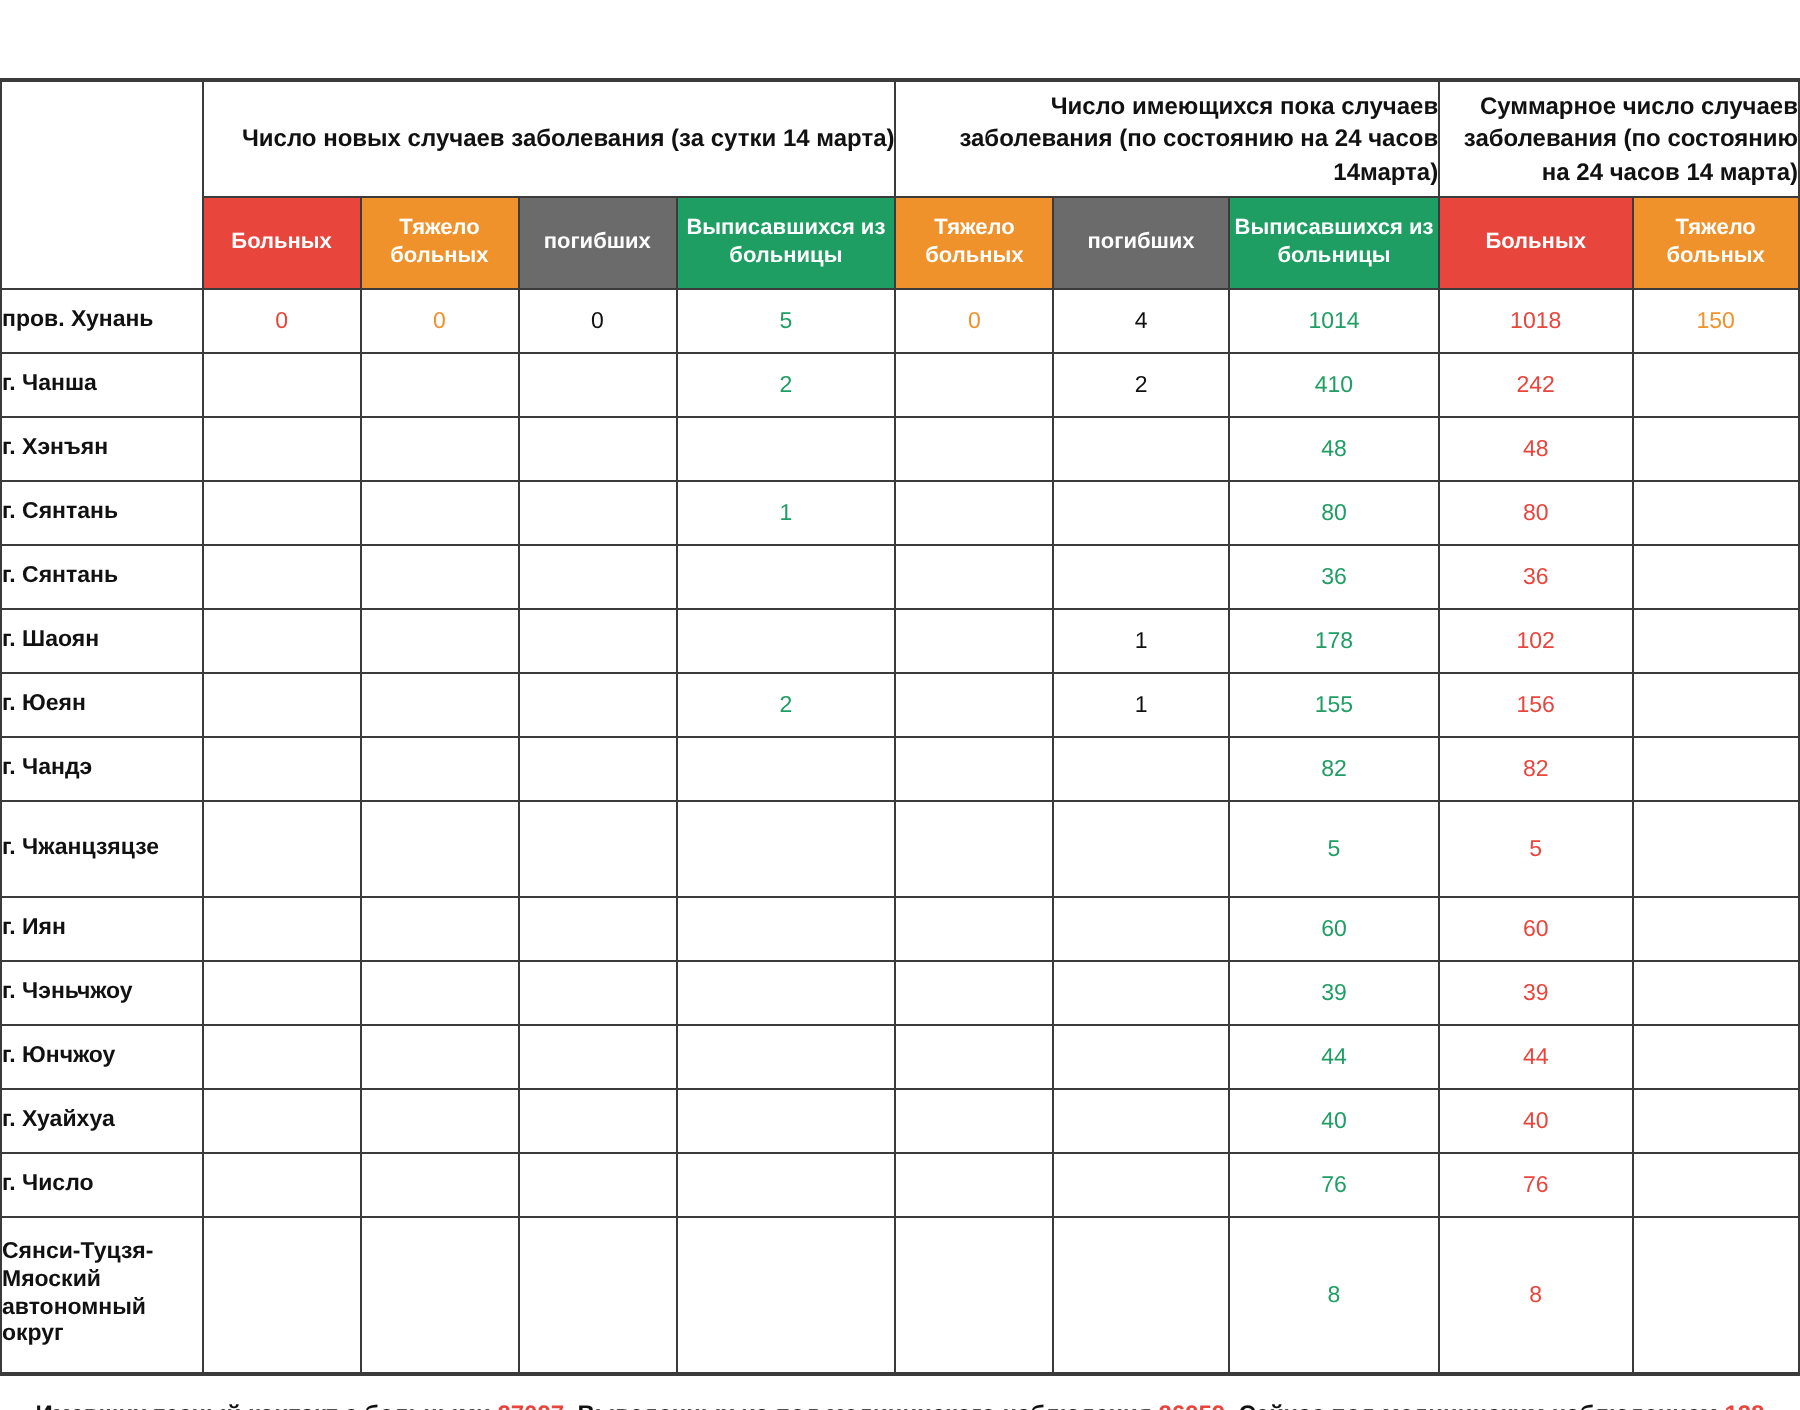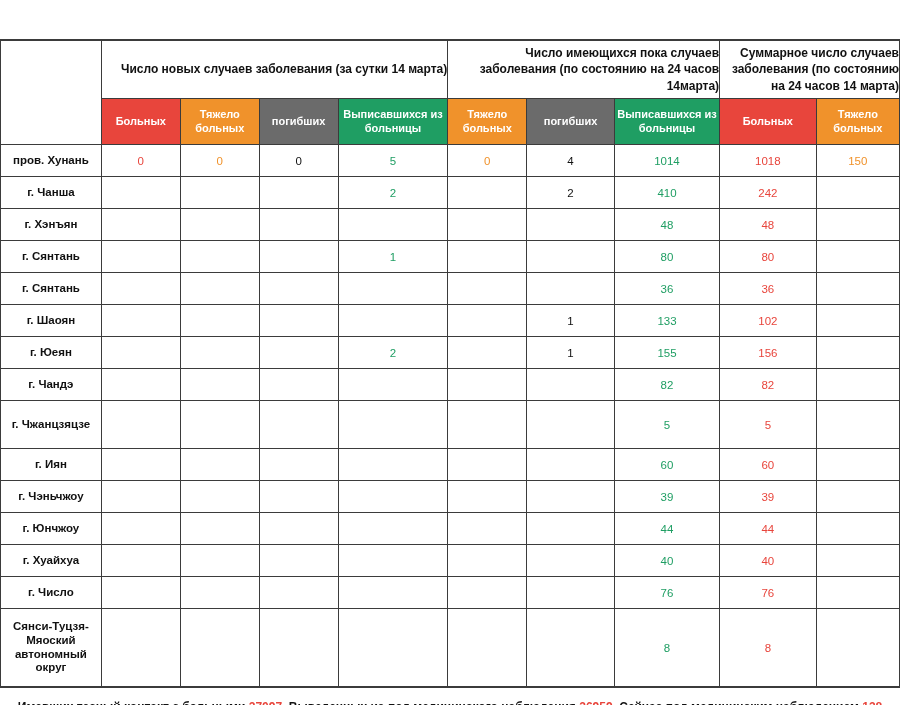--- a/index.html
+++ b/index.html
@@ -84,21 +84,21 @@
   }
   .c-red    { background: #e8453c; }
   .c-orange { background: #f0922b; }
   .c-gray   { background: #6b6b6b; }
   .c-green  { background: #1f9e63; }
   .c-green2 { background: #1f9e63; }
   .c-red2   { background: #e8453c; }
   .c-orange2{ background: #f0922b; }
 
   .rowname {
-    text-align: center;
+    text-align: left;
     font-weight: bold;
     font-size: 11.5px;
     padding: 4px 8px 4px 4px;
     line-height: 1.2;
     color: #111;
     background: #ffffff;
     vertical-align: middle;
   }
   .cell {
     text-align: center;
@@ -235,21 +235,21 @@
           <td class="cell v-orange"></td>
         </tr>
         <tr>
           <td class="rowname">г. Шаоян</td>
           <td class="cell v-red"></td>
           <td class="cell v-orange"></td>
           <td class="cell v-dark"></td>
           <td class="cell v-green"></td>
           <td class="cell v-orange"></td>
           <td class="cell v-dark">1</td>
-          <td class="cell v-green">133</td>
+          <td class="cell v-green">178</td>
           <td class="cell v-red">102</td>
           <td class="cell v-orange"></td>
         </tr>
         <tr>
           <td class="rowname">г. Юеян</td>
           <td class="cell v-red"></td>
           <td class="cell v-orange"></td>
           <td class="cell v-dark"></td>
           <td class="cell v-green">2</td>
           <td class="cell v-orange"></td>

